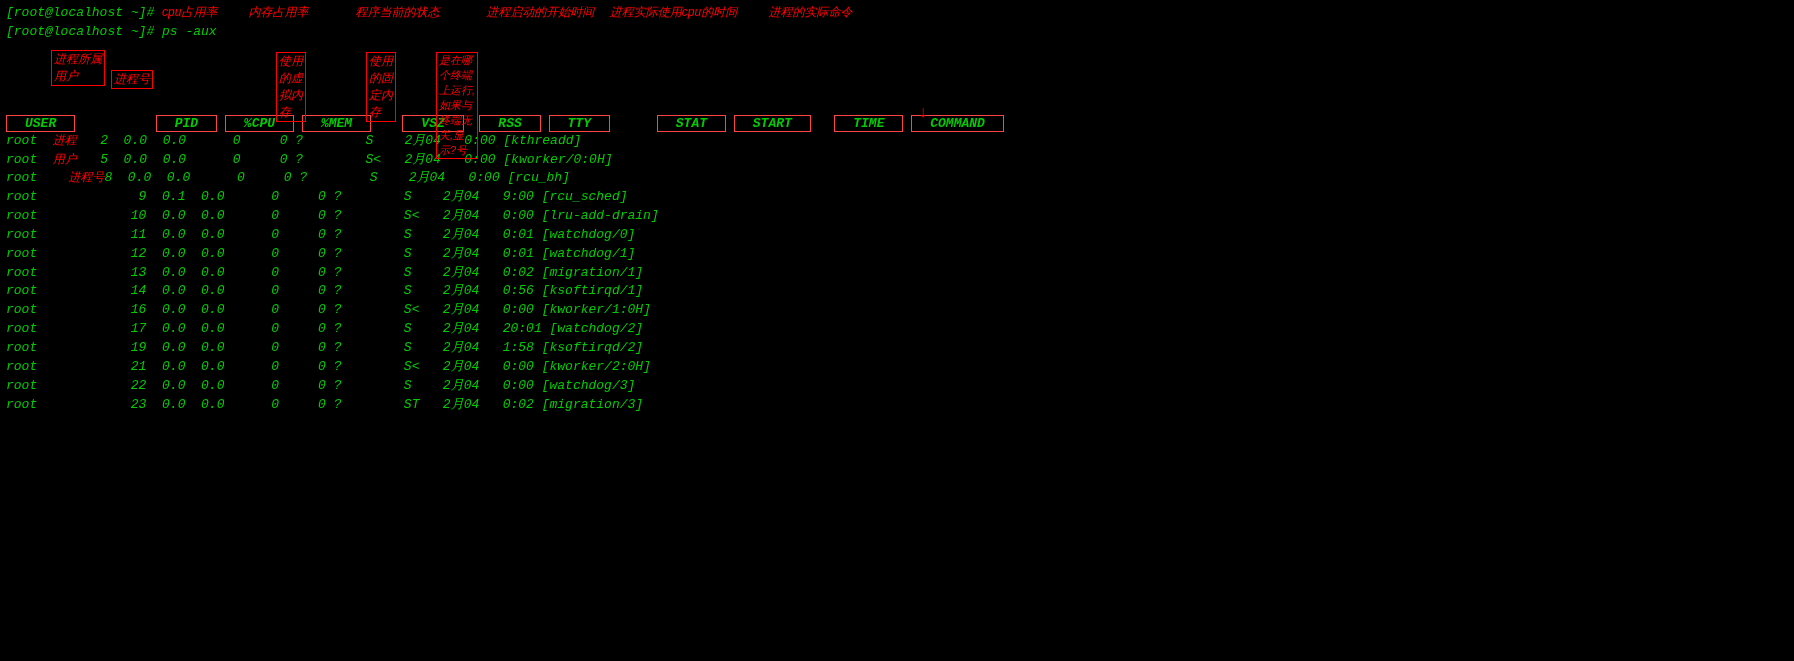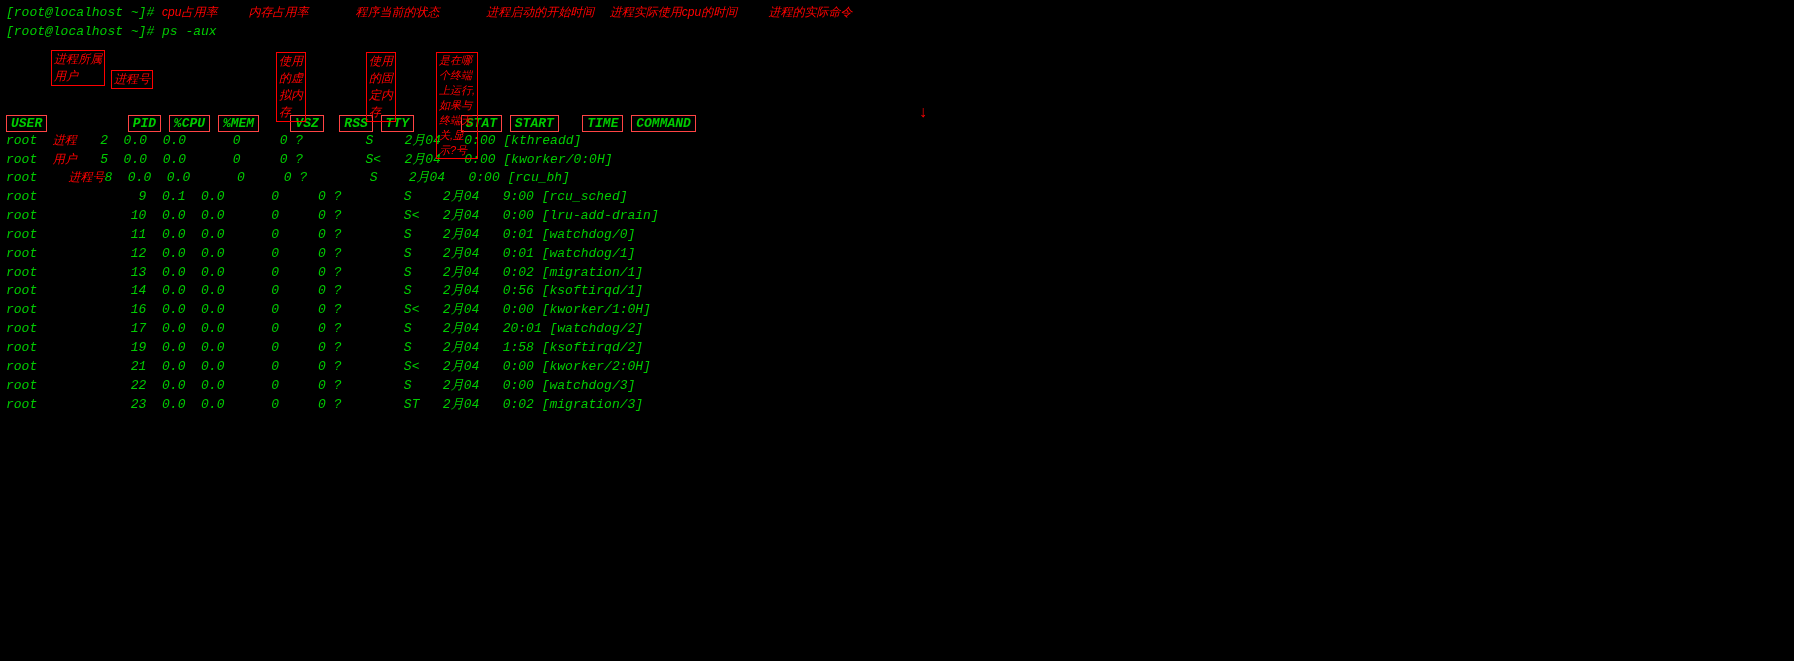--- a/index.html
+++ b/index.html
@@ -13,21 +13,21 @@
       overflow: hidden;
       padding: 4px 6px;
     }
     .terminal {
       width: 100%;
       font-style: italic;
     }
     .col-header {
       border: 1px solid #ff4444;
       color: #00cc00;
-      padding: 0 4px;
+      padding: 0 18px;
       font-family: 'Courier New', Courier, monospace;
       font-size: 13px;
       font-weight: bold;
       display: inline-block;
       text-align: center;
     }
     .data-row {
       white-space: pre;
       line-height: 1.45;
       color: #00cc00;

